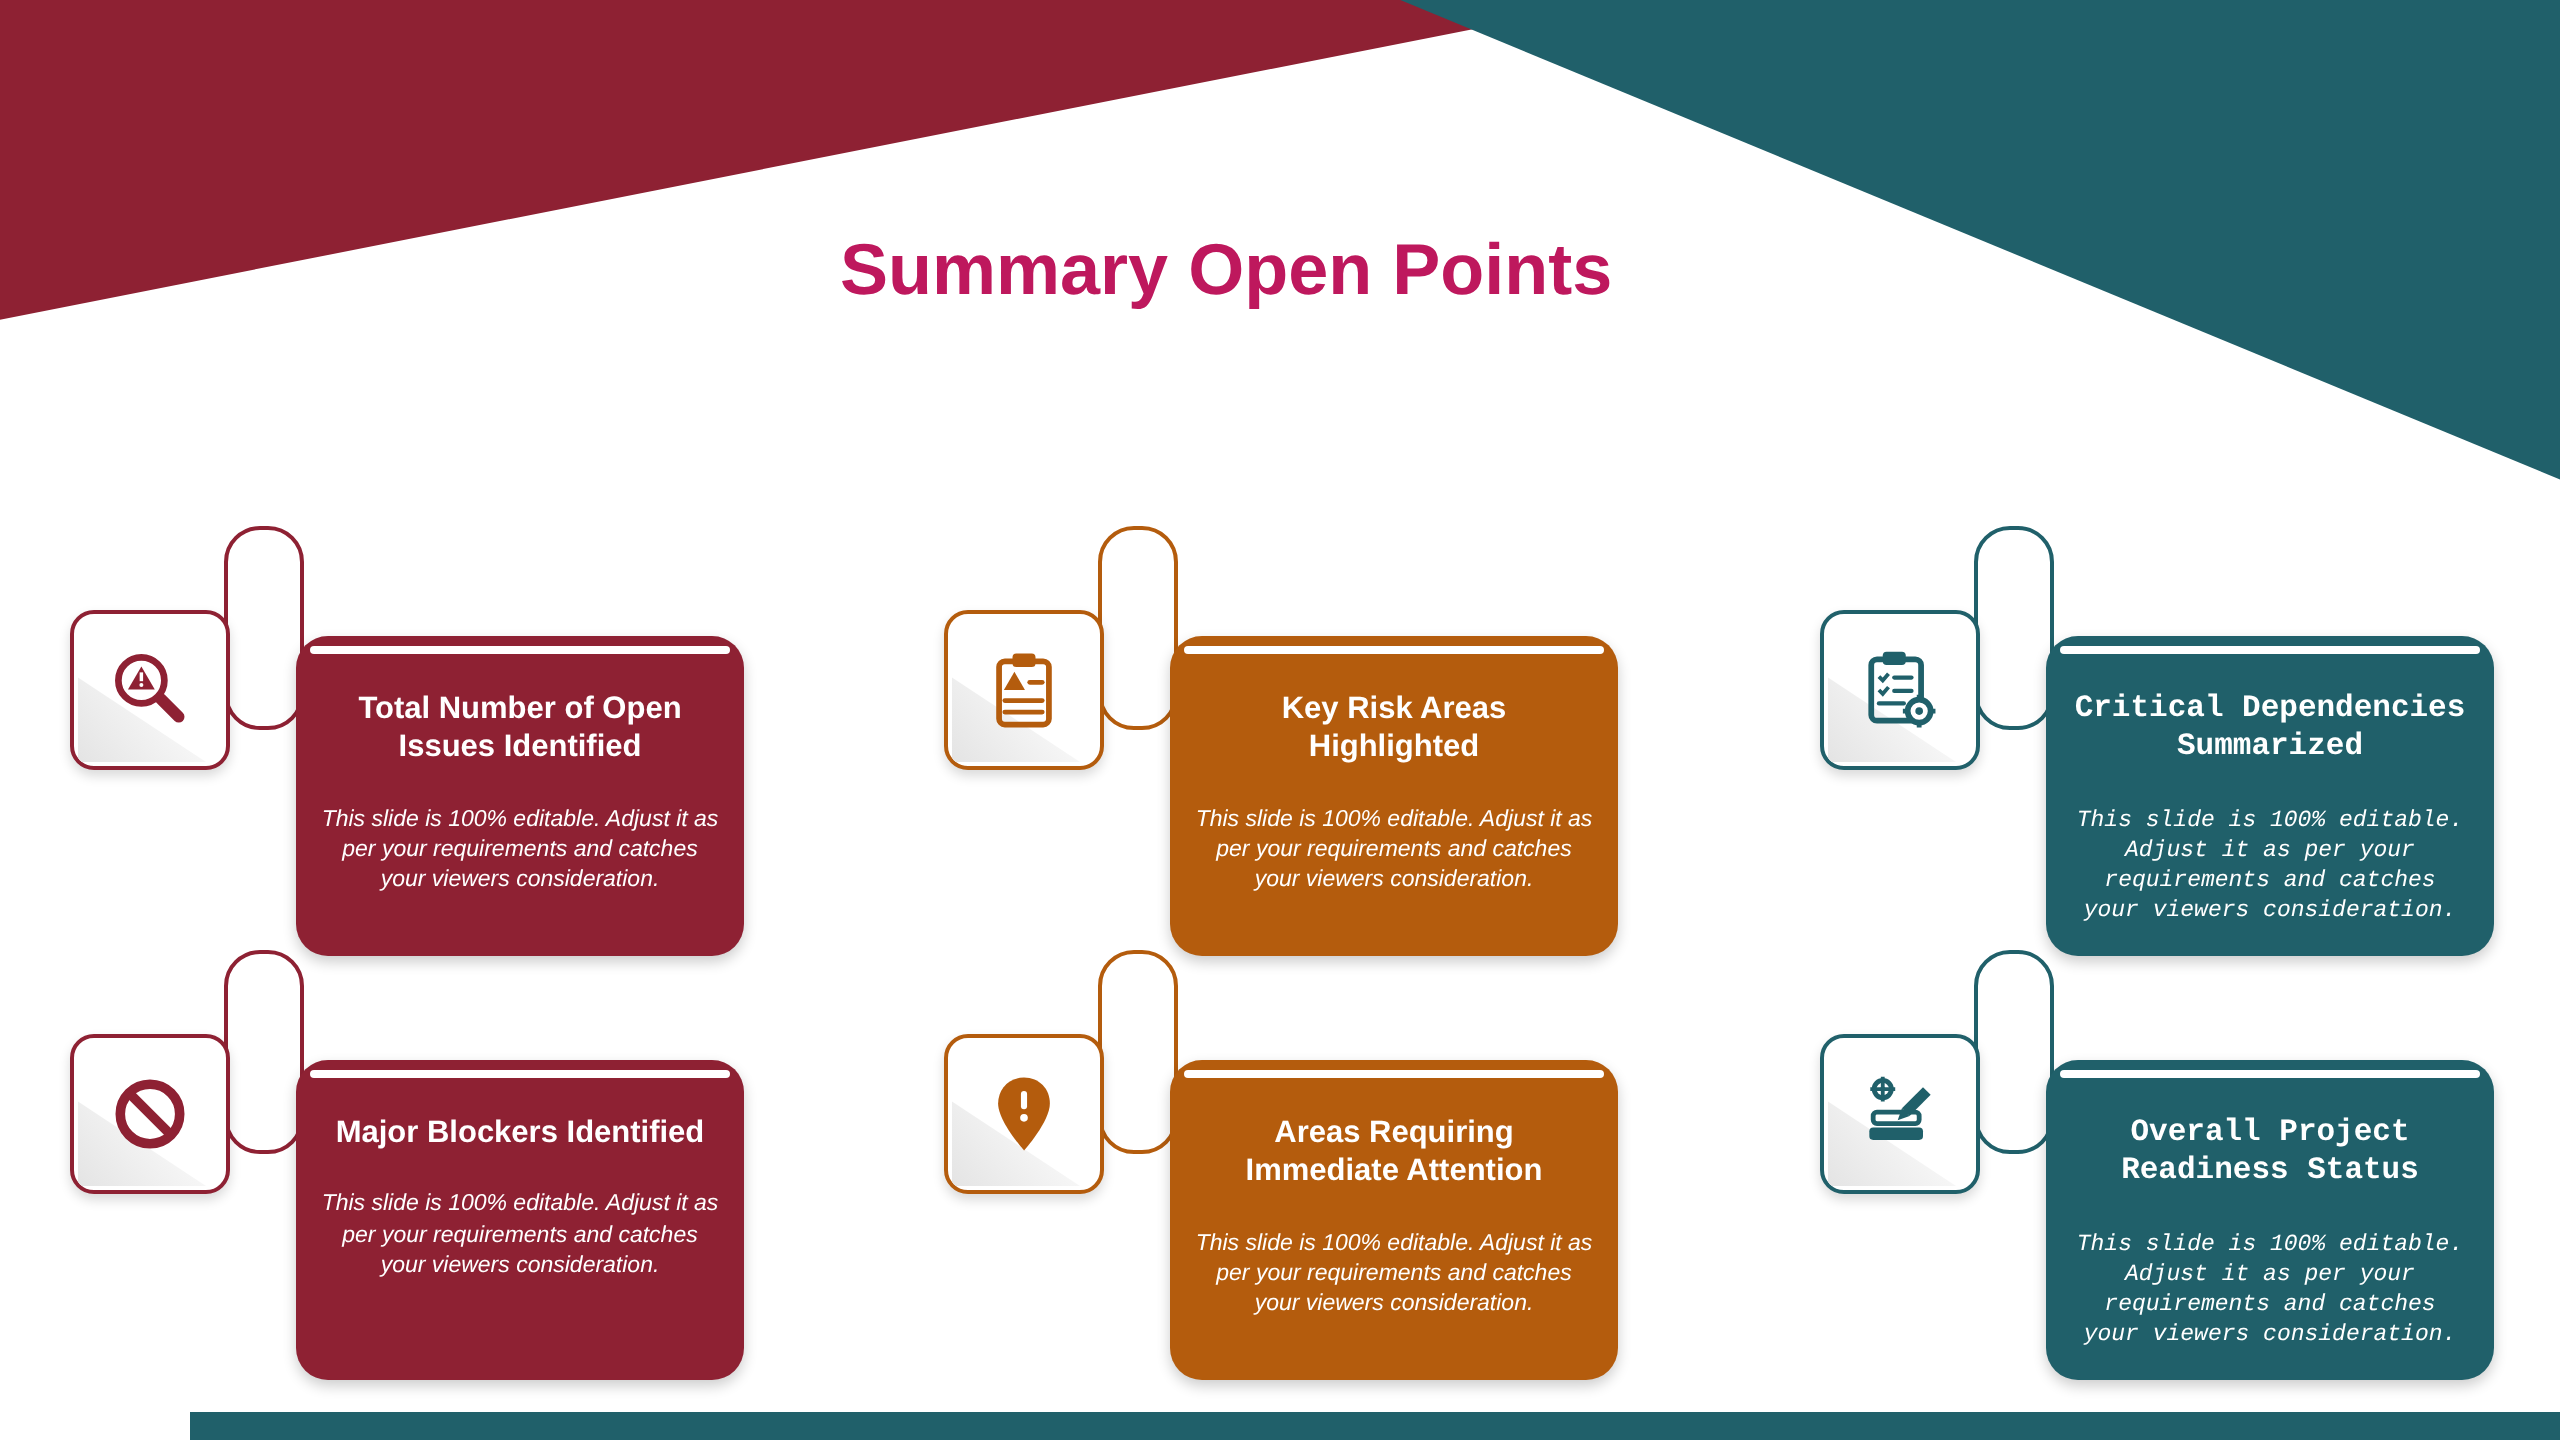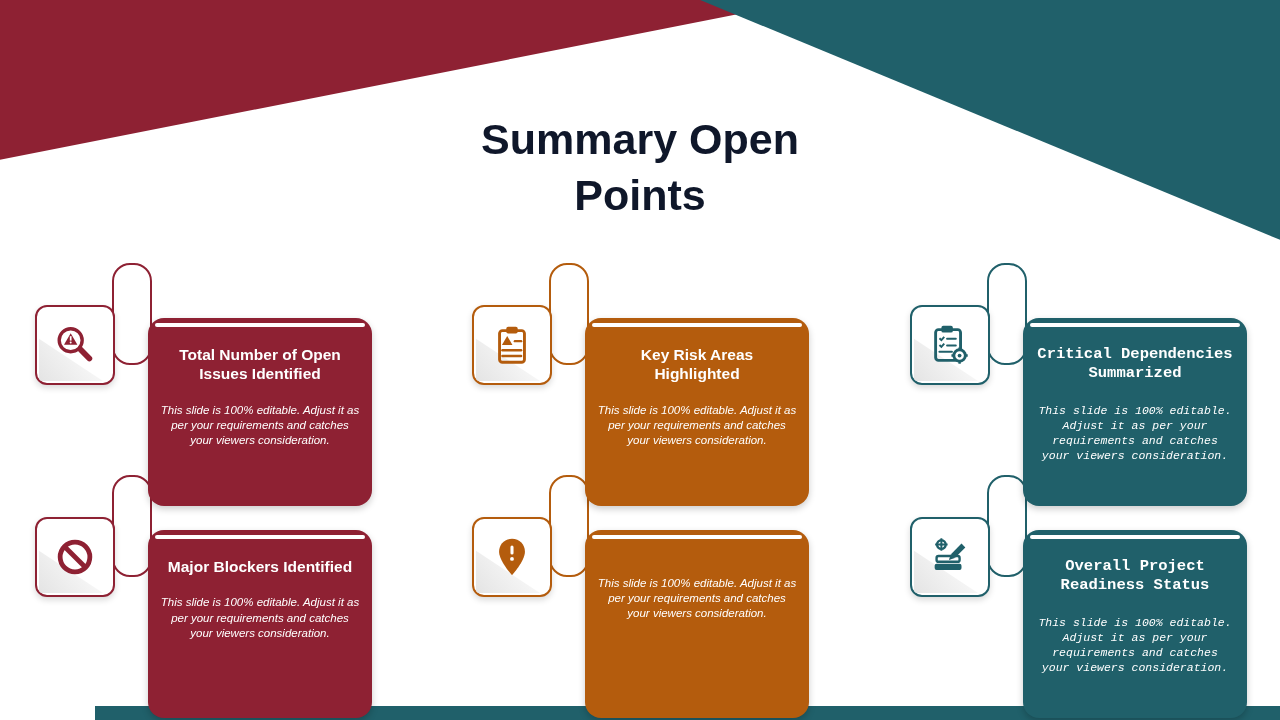--- a/index.html
+++ b/index.html
@@ -6,32 +6,32 @@
   html,body { width:1280px; height:720px; }
   body { font-family:"Liberation Sans", sans-serif; background:#ffffff; overflow:hidden; position:relative; }
 
   .slide { position:absolute; left:0; top:0; width:1280px; height:720px; background:#fff; overflow:hidden; }
 
   .tri { position:absolute; left:0; top:0; width:100%; height:100%; }
   .maroon-tri { background:#8e2133; clip-path:polygon(0 0, 63.3% 0, 0 22.2%); }
   .teal-tri   { background:#20606a; clip-path:polygon(54.7% 0, 100% 0, 100% 33.3%); }
   .bottom-bar { position:absolute; left:95px; right:0; bottom:0; height:14px; background:#20606a; }
 
-  .title { position:absolute; left:420px; top:112px; width:440px; text-align:center;
-           font-size:43px; line-height:1.3; font-weight:700; color:#0f172a; }
+  .title { position:absolute; left:420px; top:112px; width:440px; 
+           font-size:36px; line-height:1.3; font-weight:700; color:#be185d; }
 
   .card { position:absolute; width:337px; height:215px; }
   .card.maroon { color:#8e2133; }
   .card.orange { color:#b45c0d; }
   .card.teal   { color:#20606a;font-family:Liberation Mono, monospace; }
 
   .pill { position:absolute; left:77px; top:0; width:40px; height:102px; background:#fff;
           border:2.5px solid currentColor; border-radius:18px; z-index:1; }
 
-  .box { position:absolute; left:113px; top:55px; width:224px; height:188px;
+  .box { position:absolute; left:113px; top:55px; width:224px; height:160px;
          background:currentColor; border-radius:16px; z-index:2;
          box-shadow:0 3px 7px rgba(0,0,0,.2); }
   .box::before { content:""; position:absolute; left:7px; right:7px; top:5px; height:4px;
                  background:#fff; border-radius:3px; }
   .box-inner { position:absolute; inset:0; padding:27px 12px 8px; color:#fff; text-align:center; }
   .card-title { font-size:15.5px; font-weight:700; line-height:1.25; }
   .card-desc  { font-size:11.5px; font-style:italic; line-height:1.32; margin-top:19px; }
 
   .iconbox { position:absolute; left:0; top:42px; width:80px; height:80px; background:#fff;
              border:2.5px solid currentColor; border-radius:12px; z-index:3;
@@ -137,20 +137,21 @@
     <div class="pill"></div>
     <div class="iconbox">
       <svg viewBox="0 0 48 48" width="46" height="46">
         <path d="M24 5 C16 5 10.5 11 10.5 18.5 C10.5 28 24 43 24 43 C24 43 37.5 28 37.5 18.5 C37.5 11 32 5 24 5 Z" fill="currentColor"></path>
         <rect x="22.4" y="12" width="3.2" height="9.5" rx="1.6" fill="#ffffff"></rect>
         <circle cx="24" cy="26" r="2" fill="#ffffff"></circle>
       </svg>
     </div>
     <div class="box">
       <div class="box-inner">
+        <div class="card-title">Areas Requiring Immediate Attention</div>
         <div class="card-desc">This slide is 100% editable. Adjust it as per your requirements and catches your viewers consideration.</div>
       </div>
     </div>
   </div>
 
   <div class="card teal" style="left:910px;top:475px">
     <div class="pill"></div>
     <div class="iconbox">
       <svg viewBox="0 0 48 48" width="46" height="46">
         <circle cx="15" cy="11" r="4.5" fill="none" stroke="currentColor" stroke-width="2.5"></circle>

